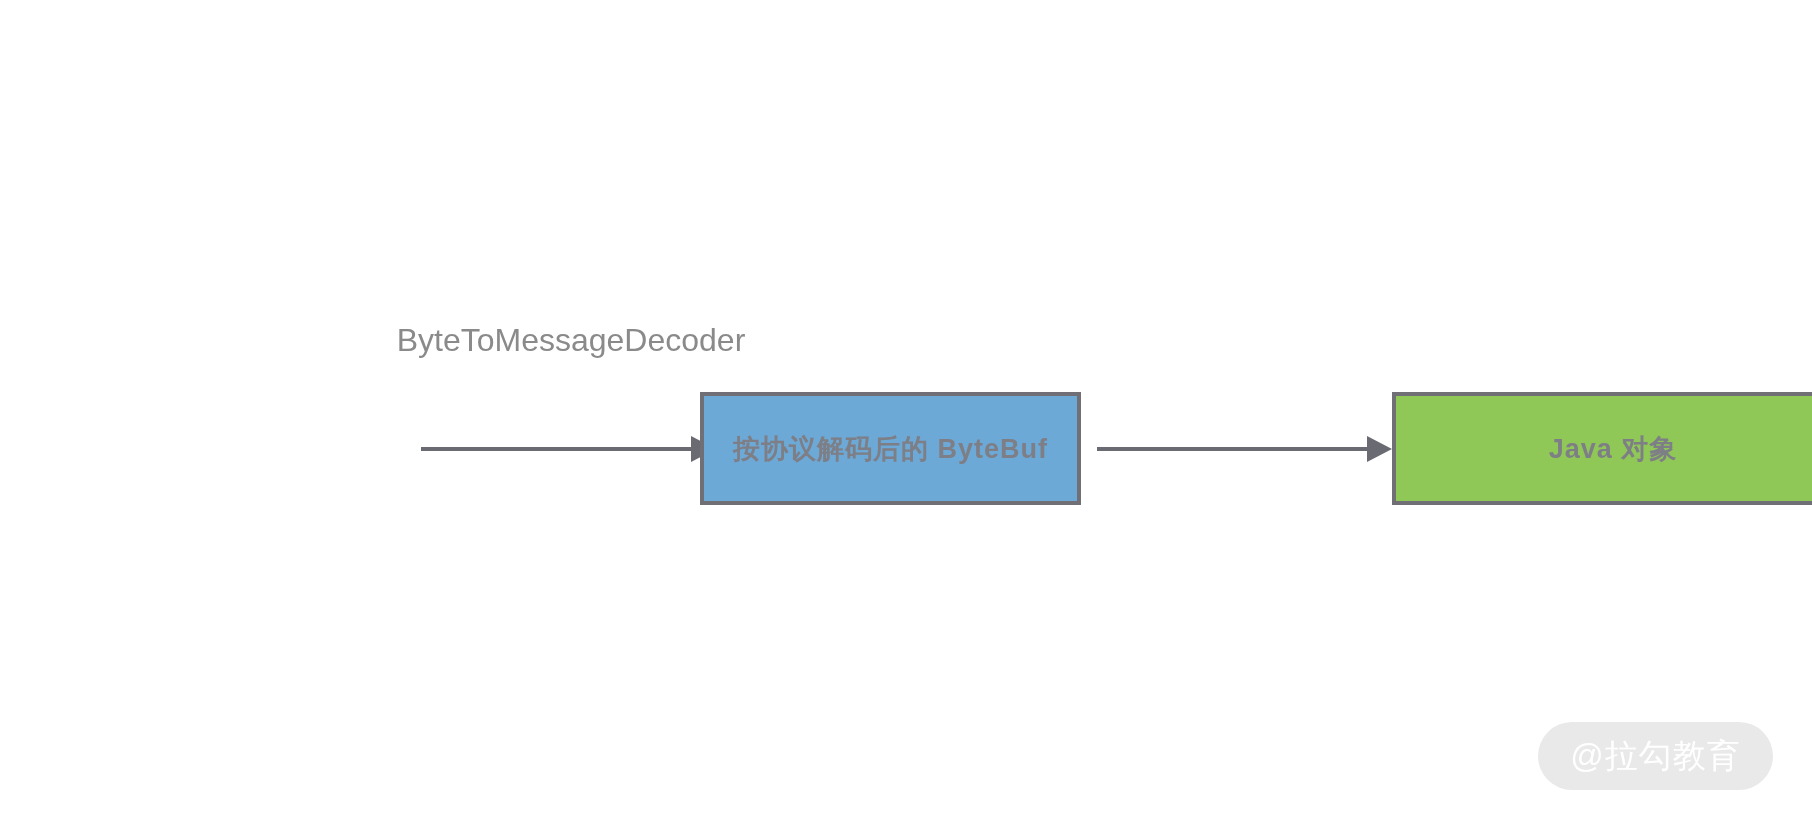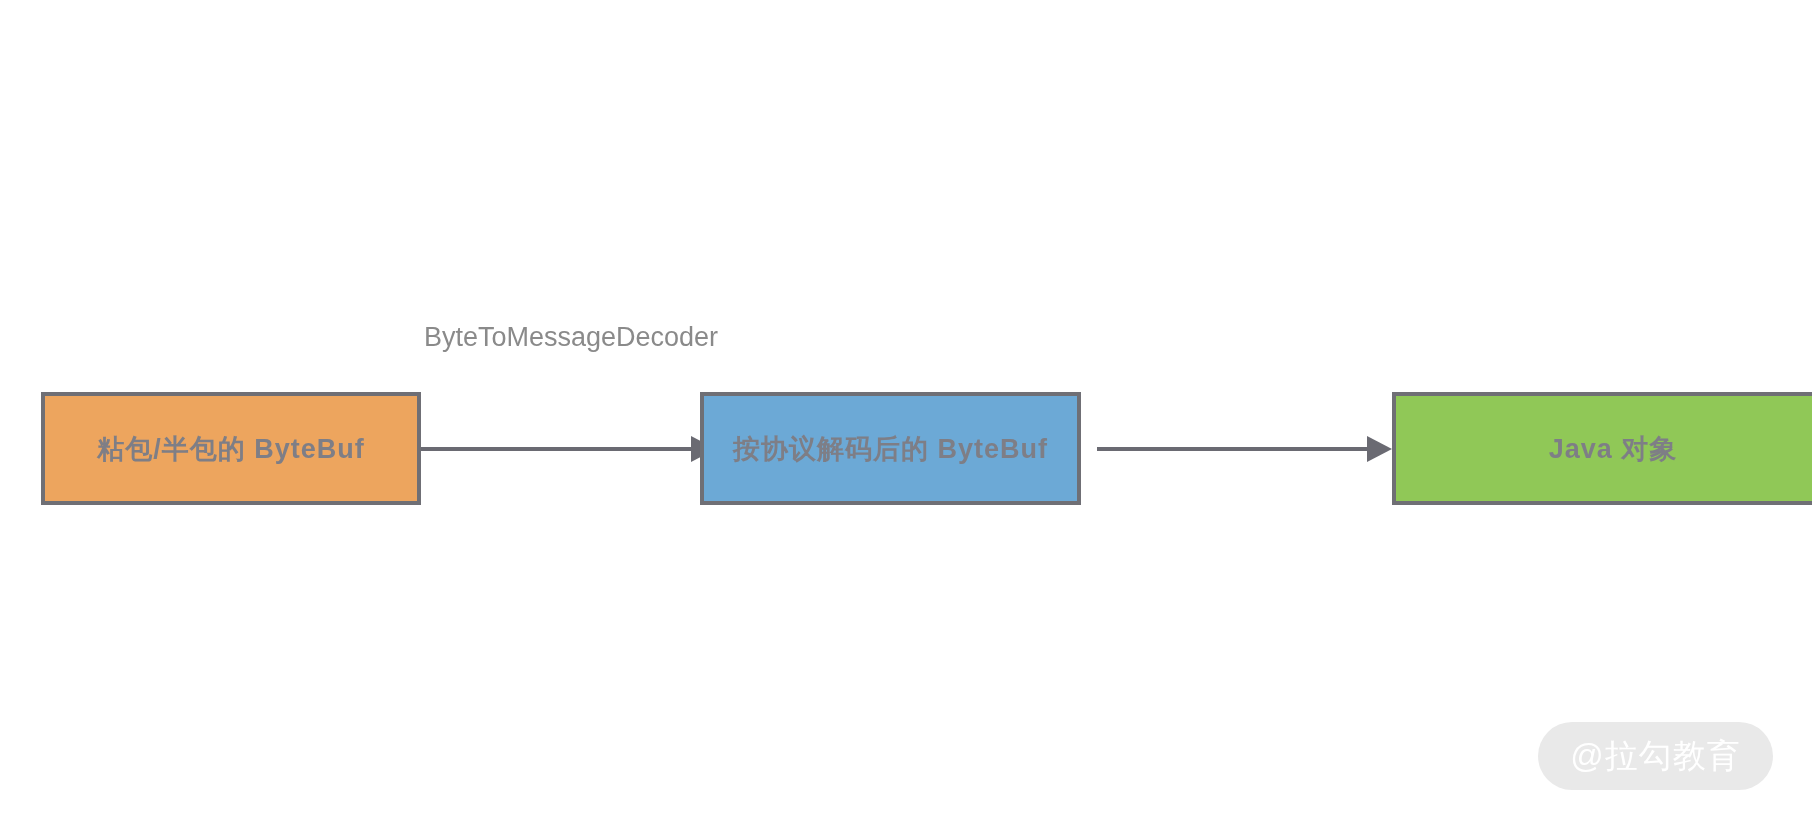--- a/index.html
+++ b/index.html
@@ -49,21 +49,21 @@
     border-top: 13px solid transparent;
     border-bottom: 13px solid transparent;
     border-left-width: 25px;
     border-left-style: solid;
   }
   .edge-label {
     position: absolute;
     top: 322px;
     transform: translateX(-50%);
     color: #8a8a8a;
-    font-size: 27px;
+    font-size: 32px;
     white-space: nowrap;
   }
   .edge-label-1 { left: 571px; }
   .edge-label-2 { left: 1262px; }
   .watermark {
     position: absolute;
     left: 1538px; top: 722px;
     width: 235px; height: 68px;
     border-radius: 34px;
     display: flex;
@@ -71,23 +71,20 @@
     justify-content: center;
     font-size: 33px;
     letter-spacing: 1px;
   }
 </style>
 </head>
 <body>
 
 <div class="canvas">
 
-  <div class="node node-1" style="background-color: rgb(237, 165, 94);">
-    <span>粘包/半包的 ByteBuf</span>
-  </div>
 
   <div class="edge-label edge-label-1">ByteToMessageDecoder</div>
 
   <div class="edge edge-1">
     <div class="edge-line" style="background-color: rgb(106, 106, 114);"></div>
     <div class="edge-head" style="border-left-color: rgb(106, 106, 114);"></div>
   </div>
 
   <div class="node node-2" style="background-color: rgb(108, 169, 214);">
     <span>按协议解码后的 ByteBuf</span>

